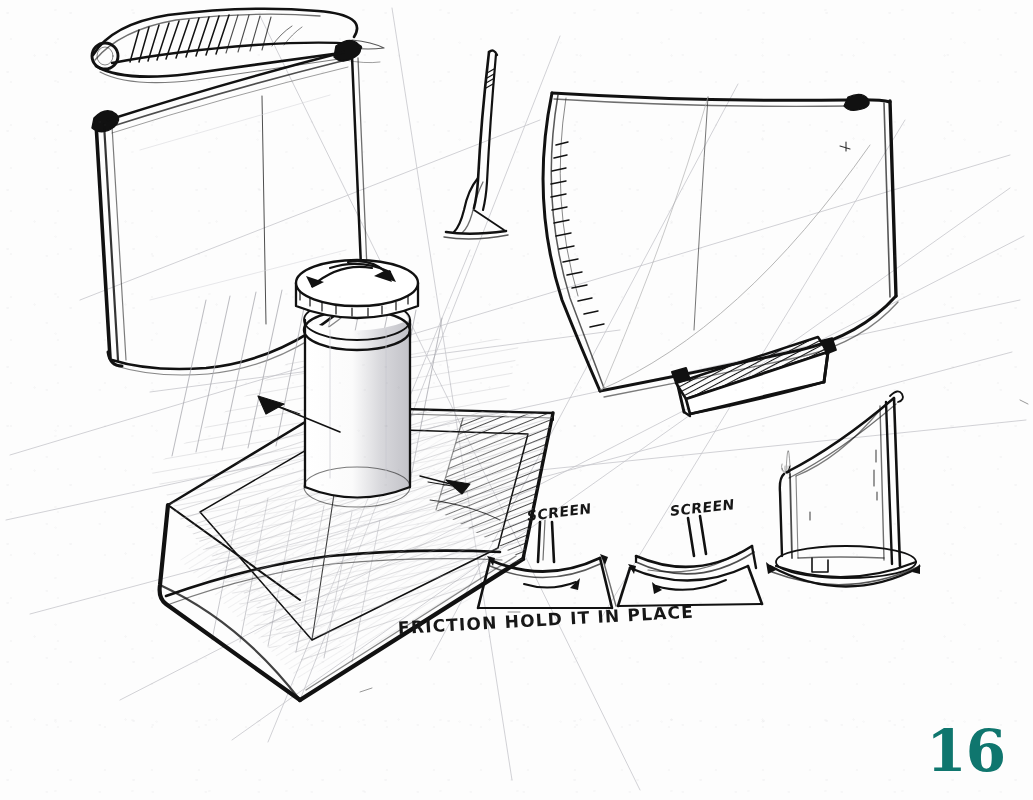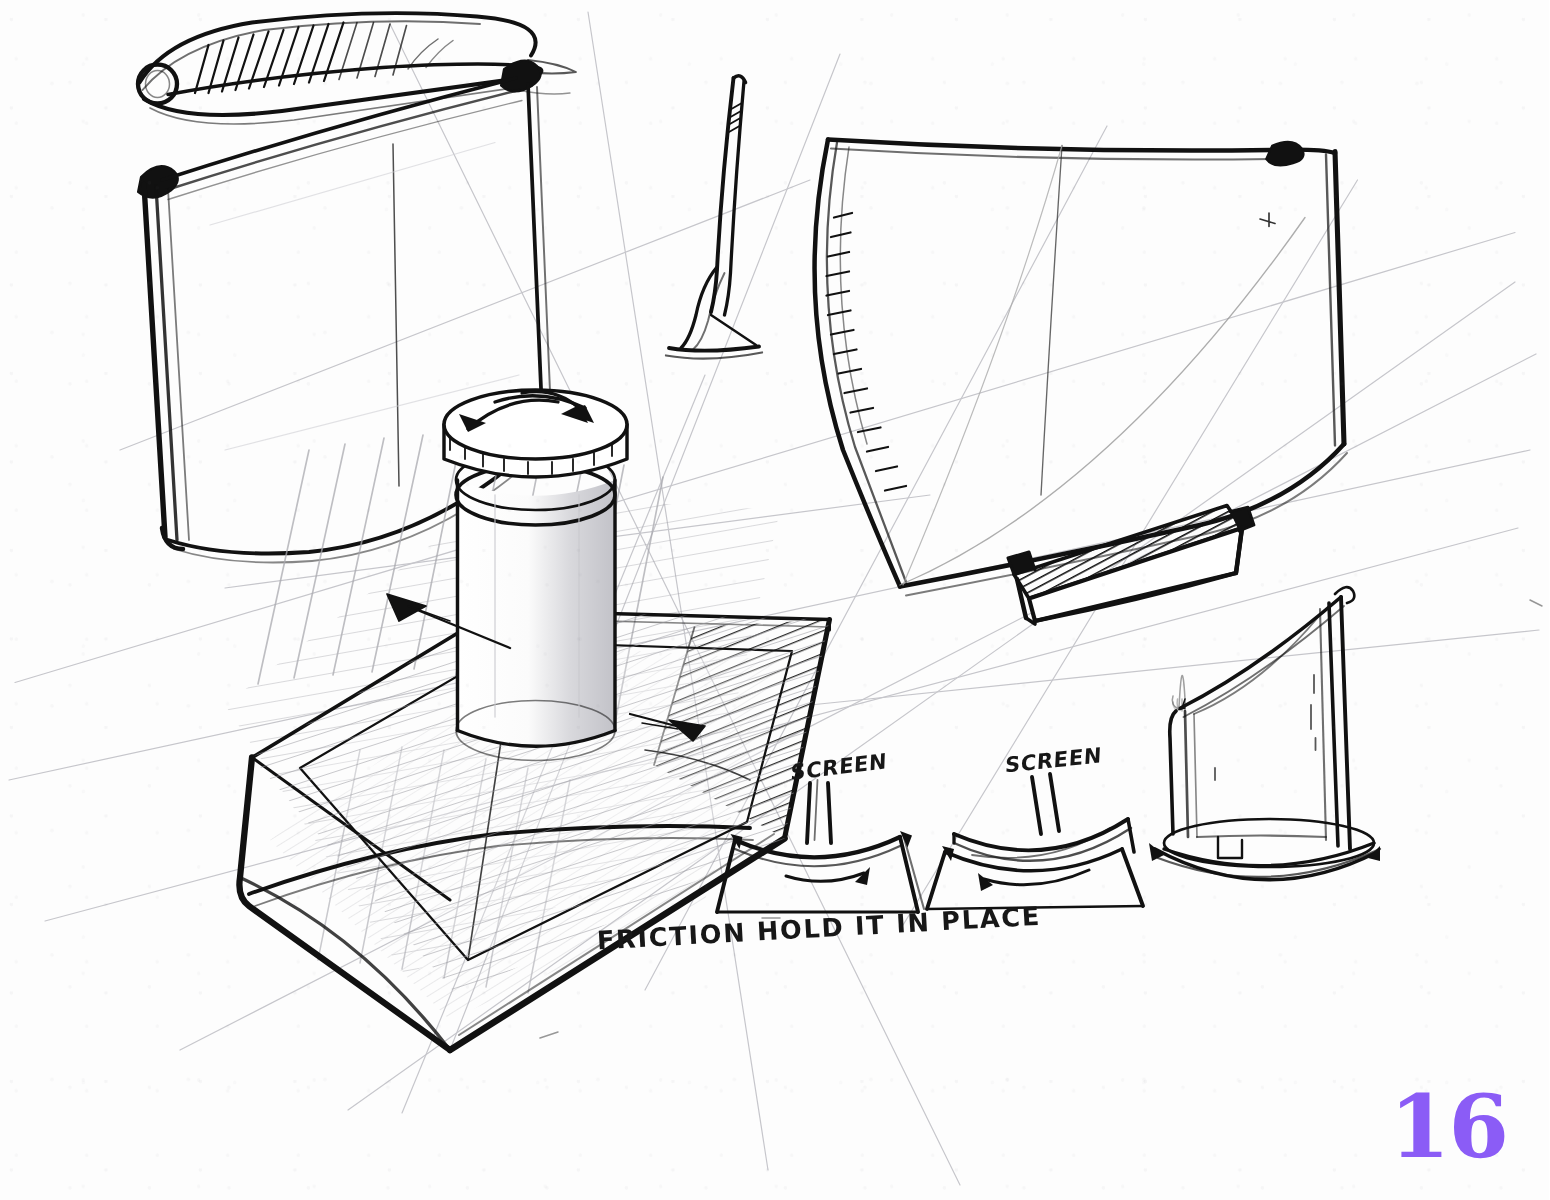--- a/index.html
+++ b/index.html
@@ -72,21 +72,21 @@
   }
   
   #page-number {
     position: absolute;
     right: 28px;
     bottom: 20px;
     font-family: "DejaVu Serif", serif;
     font-weight: 700;
     font-size: 58px;
     line-height: 1;
-    color: #8b5cf6;
+    color: #0f766e;
     letter-spacing: -1px;
     margin-top: 20px;
   }
 </style>
 </head>
 <body>
 
 <div id="page">
 
   <svg id="sketch-canvas" viewBox="0 0 1033 800" xmlns="http://www.w3.org/2000/svg">

